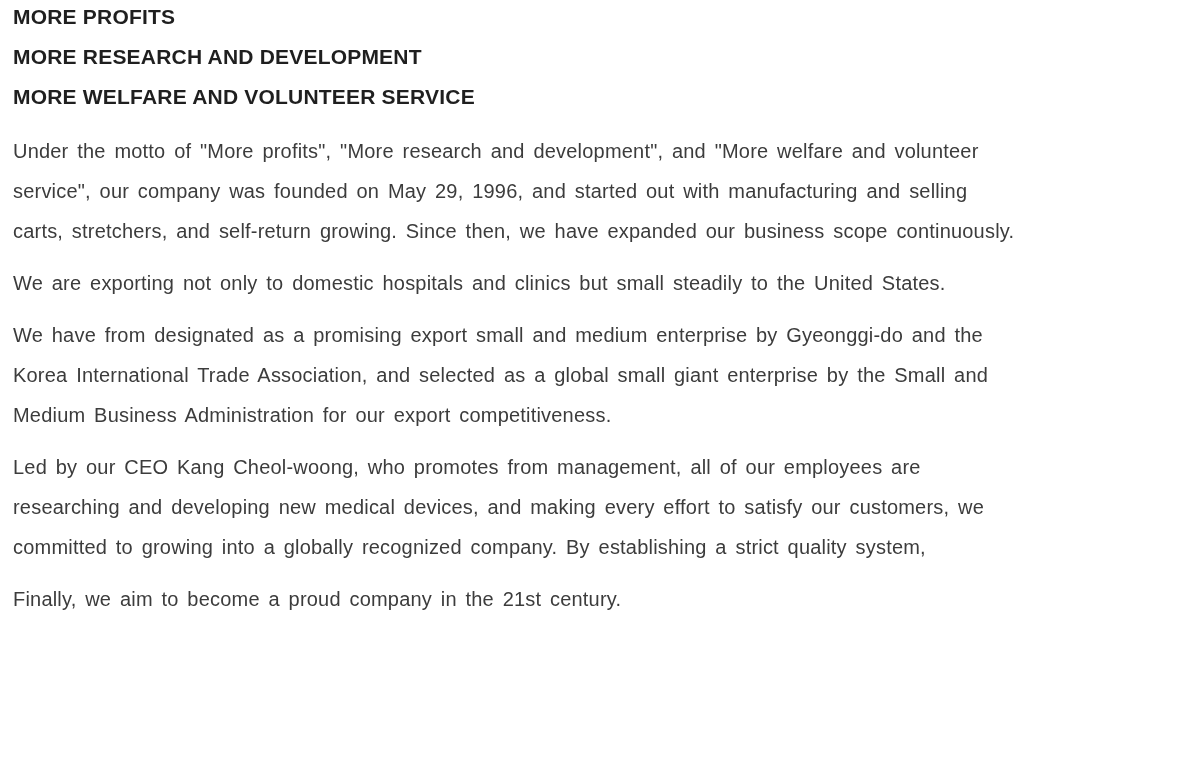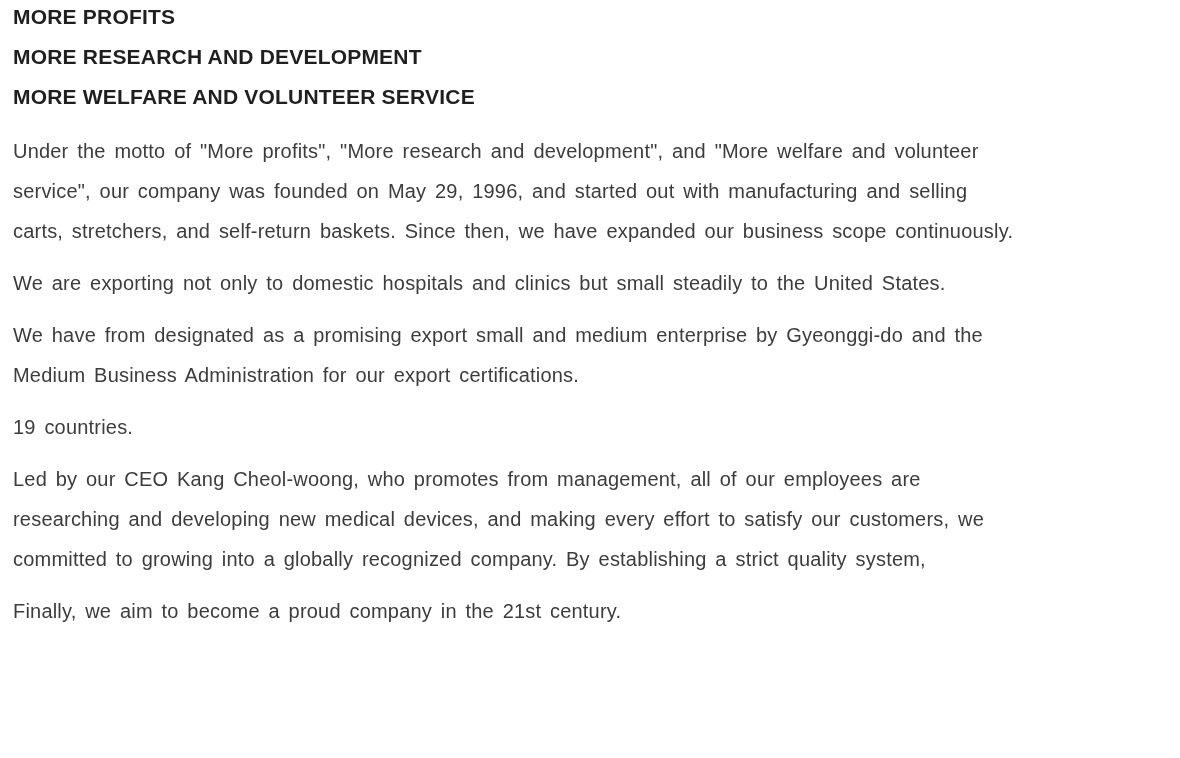--- a/index.html
+++ b/index.html
@@ -49,34 +49,34 @@
 
   <div class="headings">
     <div class="heading-line">MORE PROFITS</div>
     <div class="heading-line">MORE RESEARCH AND DEVELOPMENT</div>
     <div class="heading-line">MORE WELFARE AND VOLUNTEER SERVICE</div>
   </div>
 
   <div class="paragraph">
     <div class="text-line">Under the motto of "More profits", "More research and development", and "More welfare and volunteer</div>
     <div class="text-line">service", our company was founded on May 29, 1996, and started out with manufacturing and selling</div>
-    <div class="text-line">carts, stretchers, and self-return baskets. Since then, we have expanded our business scope continuously.</div>
+    <div class="text-line">carts, stretchers, and self-return growing. Since then, we have expanded our business scope continuously.</div>
   </div>
 
   <div class="paragraph">
     <div class="text-line">We are exporting not only to domestic hospitals and clinics but small steadily to the United States.</div>
   </div>
 
   <div class="paragraph">
     <div class="text-line">We have from designated as a promising export small and medium enterprise by Gyeonggi-do and the</div>
-    <div class="text-line">Medium Business Administration for our export certifications.</div>
+    <div class="text-line">Korea International Trade Association, and selected as a global small giant enterprise by the Small and</div>
+    <div class="text-line">Medium Business Administration for our export competitiveness.</div>
   </div>
 
   <div class="paragraph">
-    <div class="text-line">19 countries.</div>
   </div>
 
   <div class="paragraph">
     <div class="text-line">Led by our CEO Kang Cheol-woong, who promotes from management, all of our employees are</div>
     <div class="text-line">researching and developing new medical devices, and making every effort to satisfy our customers, we</div>
     <div class="text-line">committed to growing into a globally recognized company. By establishing a strict quality system,</div>
   </div>
 
   <div class="paragraph">
     <div class="text-line">Finally, we aim to become a proud company in the 21st century.</div>

